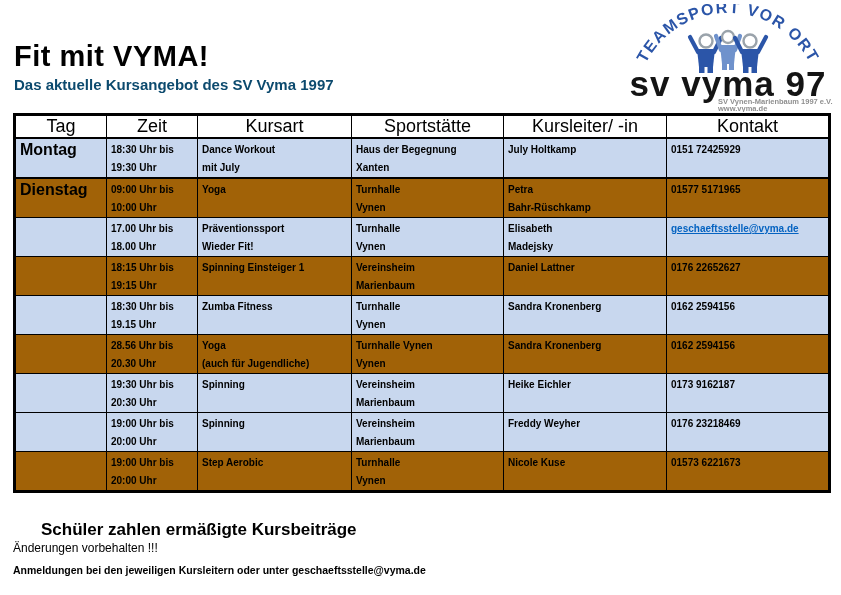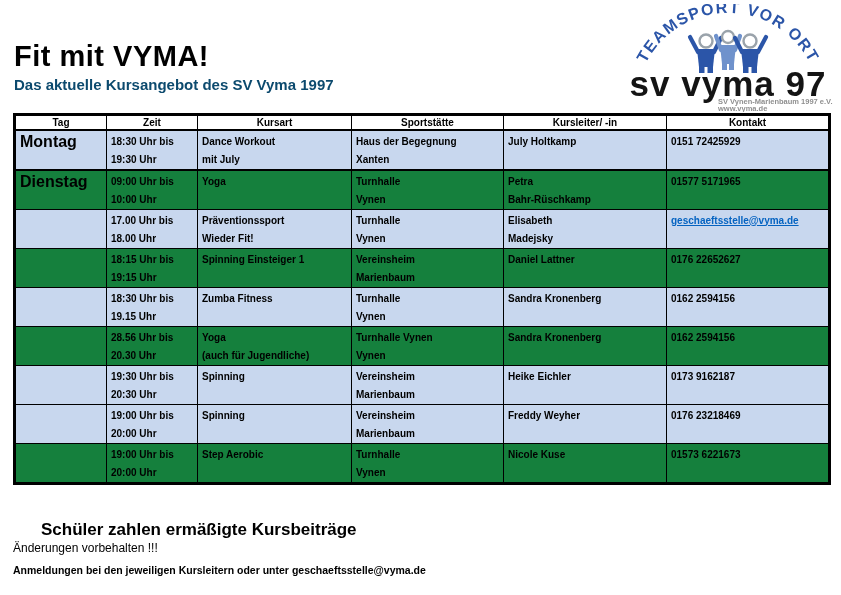--- a/index.html
+++ b/index.html
@@ -15,23 +15,23 @@
   .logo-sub { font-size:7.5px; font-weight:bold; fill:#8f8f8f; }
   .fig-body { fill:var(--logo-blue); }
   .fig-body-mid { fill:#6f92cc; }
   .fig-arm { stroke:var(--logo-blue); stroke-width:4.2; stroke-linecap:round; fill:none; }
   .fig-arm-mid { stroke:#6f92cc; }
   .fig-head { fill:#fff; stroke:#9aa3ab; stroke-width:2.4; }
 
   table.courses { position:absolute; left:13px; top:113px; width:815px;
     border-collapse:collapse; table-layout:fixed; border:3px solid #000; }
   .courses th { border:1.5px solid #000; border-bottom:2.5px solid #000; height:15px;
-    font-size:10px; font-weight:bold; text-align:center; vertical-align:middle; background:#fff; }
+    font-size:18px; font-weight:normal; text-align:center; vertical-align:middle; background:#fff; }
   .courses td { border:1.5px solid #000; height:38px; font-size:10px; font-weight:bold;
-    vertical-align:top; padding:2px 4px 0 4px; line-height:18px; color:#000; background:#15803d; }
+    vertical-align:top; padding:2px 4px 0 4px; line-height:18px; color:#000; background:#a16207; }
   .courses tr.shaded td { background:var(--row-blue); }
   .courses tr.group td { border-top:2.5px solid #000; }
   .courses td.c-tag { font-size:16px; }
   .mail-link { color:var(--link-blue); text-decoration:underline; }
 
   .footer-line1 { position:absolute; left:13px; top:520px; font-size:17px; font-weight:bold;padding-left:28px; }
   .footer-line2 { position:absolute; left:13px; top:541px; font-size:12px; font-weight:normal; }
   .footer-line3 { position:absolute; left:13px; top:564px; font-size:10.5px; font-weight:bold; }
 </style>
 </head>

